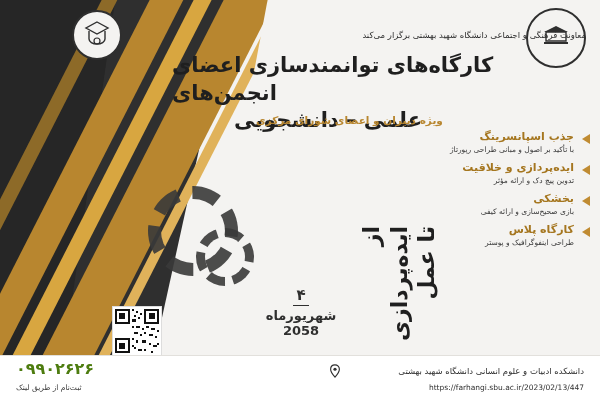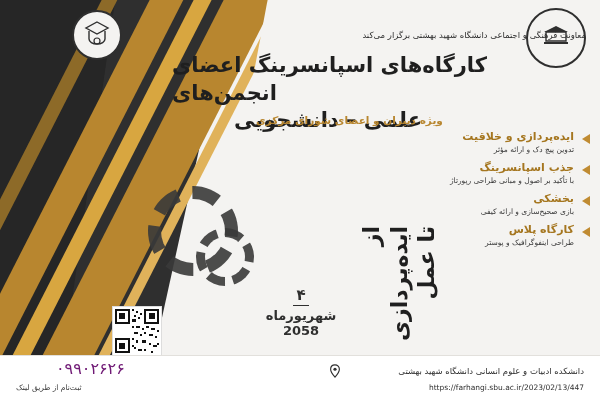--- a/index.html
+++ b/index.html
@@ -110,21 +110,21 @@
     font-size:7.5px;color:#2f2f2f;line-height:1.4;
   }
   .qr-note b{display:block;font-size:9.5px;margin-top:2px;}
   
   .bottom{
     position:absolute;left:0;bottom:0;width:600px;height:44px;
     background:#ffffff;border-top:0;
   }
   .phone{
     position:absolute;left:16px;bottom:22px;
-    font-size:16px;font-weight:normal;color:#701a75;letter-spacing:1px;margin-left:40px;
+    font-size:16px;font-weight:bold;color:#4d7c0f;letter-spacing:1px;
   }
   .phone-note{
     position:absolute;left:16px;bottom:8px;font-size:7.5px;color:#3a3a3a;text-align:center;
   }
   .venue{
     position:absolute;right:16px;bottom:24px;width:330px;
     font-size:8.5px;color:#2f2f2f;
   }
   .pin{
     position:absolute;right:258px;bottom:22px;width:14px;height:14px;
@@ -169,38 +169,38 @@
       <path d="M4 20 h24 v2 H4 z" fill="#2f2f2f"></path>
       <path d="M6 10 h20 v9 H6 z" fill="none" stroke="#2f2f2f" stroke-width="1.4"></path>
       <path d="M16 4 L28 10 H4 Z" fill="#2f2f2f"></path>
       <path d="M10 13 h12 M10 16 h12" stroke="#f4f3f1" stroke-width="1.1"></path>
     </svg>
   </div>
 
   <div class="host-line">معاونت فرهنگی و اجتماعی دانشگاه شهید بهشتی برگزار می‌کند</div>
 
   <div class="title">
-    <span>کارگاه‌های اسپانسرینگ اعضای انجمن‌های</span>
+    <span>کارگاه‌های توانمندسازی اعضای انجمن‌های</span>
     <span class="l2">علمی – دانشجویی</span>
   </div>
 
   <div class="subtitle">ویژه دبیران و اعضای شورای مرکزی</div>
 
   <div class="topics">
+
+    <div class="topic">
+      <span class="tri"></span>
+      <div class="t-title">جذب اسپانسرینگ</div>
+      <div class="t-desc">با تأکید بر اصول و مبانی طراحی رپورتاژ</div>
+    </div>
 
     <div class="topic">
       <span class="tri"></span>
       <div class="t-title">ایده‌پردازی و خلاقیت</div>
       <div class="t-desc">تدوین پیچ دک و ارائه مؤثر</div>
-    </div>
-
-    <div class="topic">
-      <span class="tri"></span>
-      <div class="t-title">جذب اسپانسرینگ</div>
-      <div class="t-desc">با تأکید بر اصول و مبانی طراحی رپورتاژ</div>
     </div>
 
 
     <div class="topic">
       <span class="tri"></span>
       <div class="t-title">بخشکی</div>
       <div class="t-desc">بازی صحیح‌سازی و ارائه کیفی</div>
     </div>
 
     <div class="topic">

